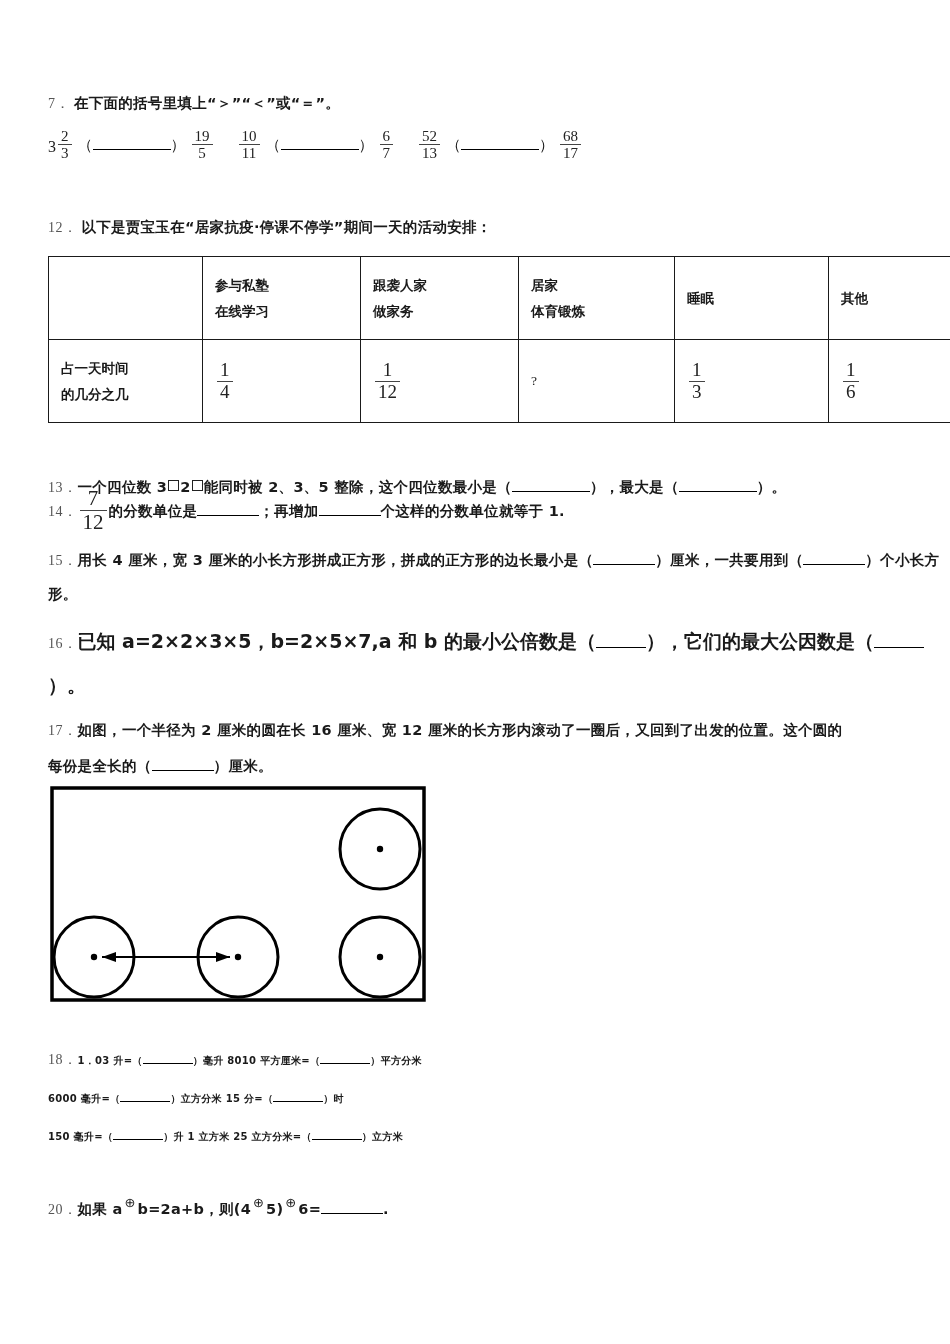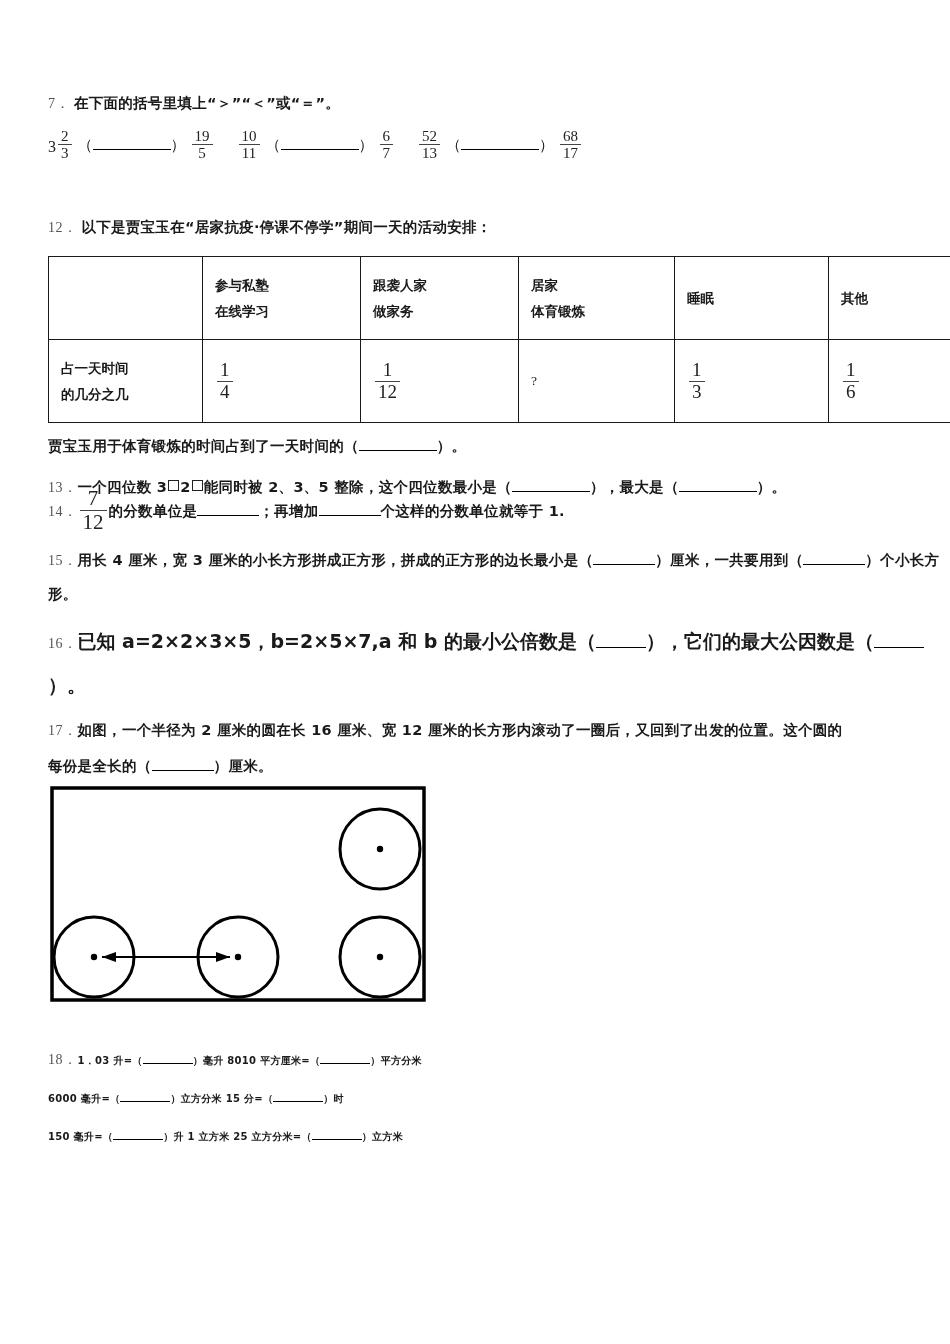--- a/index.html
+++ b/index.html
@@ -256,23 +256,20 @@
         <td class="colE fcell">
           <span class="frac frac-big"><span class="num">1</span><span class="den">3</span></span>
         </td>
         <td class="colF fcell">
           <span class="frac frac-big"><span class="num">1</span><span class="den">6</span></span>
         </td>
       </tr>
     </tbody>
       </table>
 
-    <div id="q12-after">
-      <span class="cn">贾宝玉用于体育锻炼的时间占到了一天时间的（</span><span class="blank b-lg"></span><span class="cn">）。</span>
-    </div>
   </div>
 
   <div class="qblock" id="q13">
     <span class="qnum">13．</span><span class="cn">一个四位数 3</span><span class="boxch"></span><span class="cn">2</span><span class="boxch"></span><span class="cn">能同时被 2、3、5 整除，这个四位数最小是（</span><span class="blank b-lg"></span><span class="cn">），最大是（</span><span class="blank b-lg"></span><span class="cn">）。</span>
   </div>
 
   <div class="qblock" id="q14">
     <span class="qnum">14．</span><span class="frac" style="font-size:21px;vertical-align:-0.62em;"><span class="num">7</span><span class="den">12</span></span><span class="cn">的分数单位是</span><span class="blank b-md"></span><span class="cn">；再增加</span><span class="blank b-md"></span><span class="cn">个这样的分数单位就等于 1.</span>
   </div>
 
@@ -316,14 +313,17 @@
     </div>
     <div>
       <span class="cn">6000 毫升=（</span><span class="blank b-sm"></span><span class="cn">）立方分米 15 分=（</span><span class="blank b-sm"></span><span class="cn">）时</span>
     </div>
     <div>
       <span class="cn">150 毫升=（</span><span class="blank b-sm"></span><span class="cn">）升 1 立方米 25 立方分米=（</span><span class="blank b-sm"></span><span class="cn">）立方米</span>
     </div>
   </div>
 
 
+  <div class="qblock" id="q20">
+    <span class="qnum">20．</span><span class="cn">如果 a</span><span class="oplus">⊕</span><span class="cn">b=2a+b，则(4</span><span class="oplus">⊕</span><span class="cn">5)</span><span class="oplus">⊕</span><span class="cn">6=</span><span class="blank b-md"></span><span class="cn">.</span>
+  </div>
 
 </div>
 
 </body></html>

